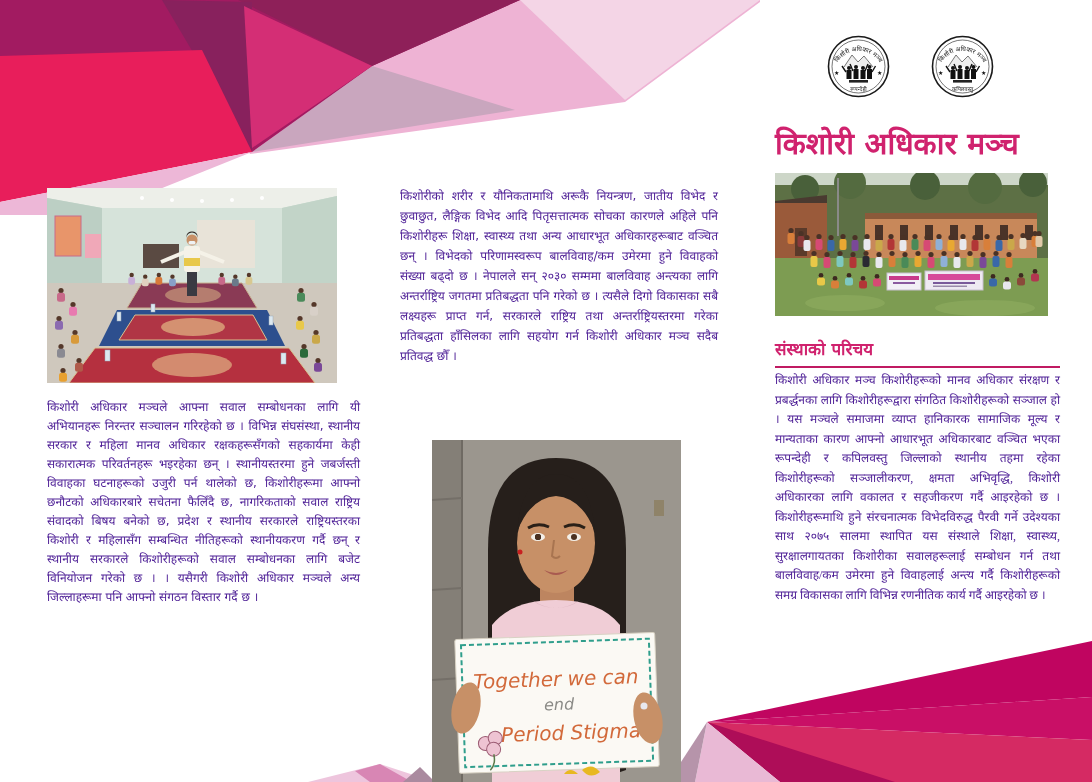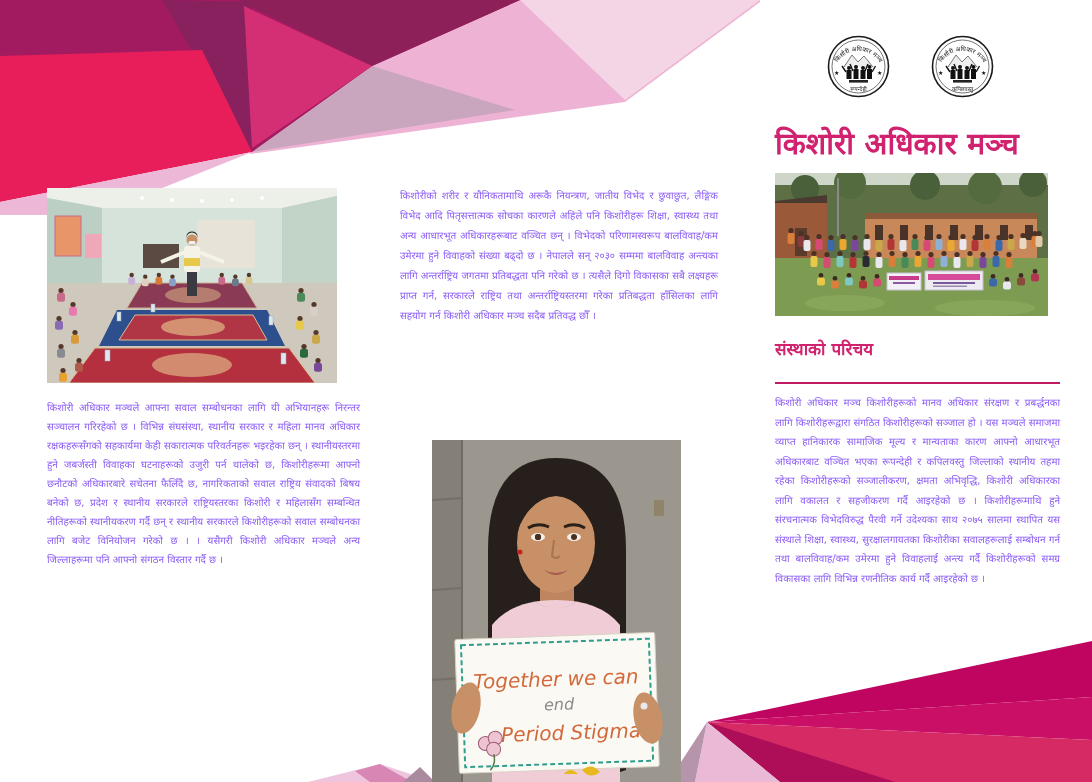--- a/index.html
+++ b/index.html
@@ -9,35 +9,35 @@
   }
   svg{display:block;}
   .deco{position:absolute;z-index:1;pointer-events:none;}
   .deco-topleft{left:0;top:0;}
   .deco-bottomright{right:0;bottom:0;z-index:2;}
   .deco-bottomleft{left:300px;bottom:0;}
   .panel-left{position:absolute;left:47px;top:188px;width:313px;z-index:3;}
   .panel-middle{position:absolute;left:400px;top:186px;width:318px;z-index:3;}
   .panel-right{position:absolute;left:775px;top:0;width:285px;z-index:3;}
   .body-text{
-    font-size:10px;line-height:19px;text-align:justify;color:#8b5cf6;
+    font-size:12px;line-height:19px;text-align:justify;color:#4c1d95;
   }
   .panel-left .body-text{margin-top:15px;}
   .panel-middle .body-text{line-height:20px;}
-  .panel-right .body-text{line-height:19.5px;margin-top:9px;}
+  .panel-right .body-text{line-height:19.5px;margin-top:3px;font-family:Liberation Serif, serif;}
   .photo{overflow:hidden;}
   .photo-workshop{width:290px;height:195px;}
   .photo-girl{position:absolute;left:432px;top:440px;width:249px;height:342px;z-index:3;}
   .photo-group{width:273px;height:143px;margin-top:9px;}
   .logos-row{display:flex;gap:41px;margin:35px 0 0 52px;}
   .main-title{
     margin-top:26px;font-size:30px;font-weight:bold;color:#d0226e;line-height:40px;
     white-space:nowrap;
   }
-  .section-heading-wrap{margin-top:21px;border-bottom:2px solid #c01a62;padding-bottom:22px;}
+  .section-heading-wrap{margin-top:21px;border-bottom:2px solid #c01a62;padding-bottom:6px;}
   .section-heading{font-size:17px;font-weight:bold;color:#d0226e;}
 </style>
 </head>
 <body>
 
 <div class="page">
 
   <svg class="deco deco-topleft" width="760" height="215" viewBox="0 0 760 215">
     <polygon points="160,0 760,0 760,2 625,102 250,154" fill="#eeb3d4"></polygon>
     <polygon points="520,0 760,0 625,100" fill="#f4d5e6"></polygon>

